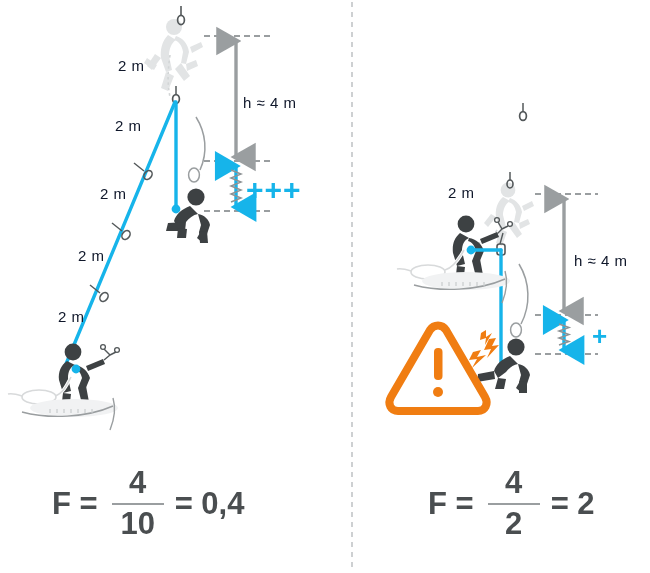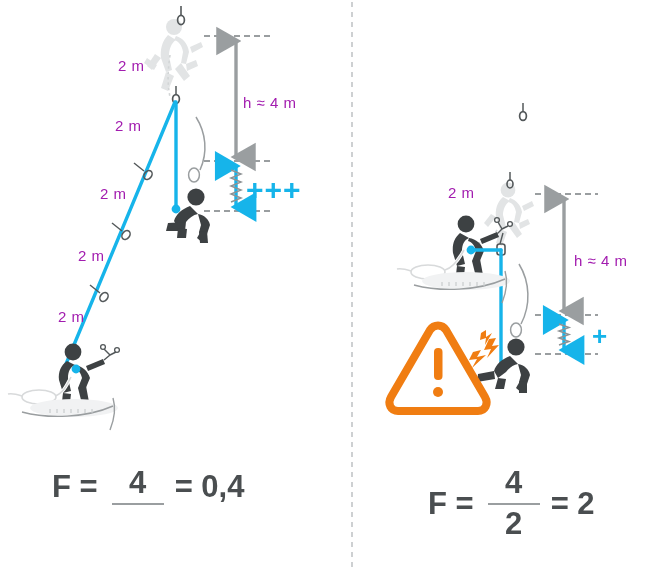--- a/index.html
+++ b/index.html
@@ -19,21 +19,21 @@
   }
   #stage svg.layer {
     position: absolute;
     left: 0;
     top: 0;
     width: 650px;
     height: 573px;
   }
   .lbl {
     position: absolute;
-    color: #a21caf;
+    color: #0f172a;
     font-size: 15px;
     letter-spacing: 0.5px;
     white-space: nowrap;
     font-family: "Liberation Sans", sans-serif;
   }
   .plus {
     position: absolute;
     color: #16b4ea;
     font-weight: bold;
     white-space: nowrap;
@@ -296,20 +296,21 @@
 
   <div class="lbl" style="left:243px; top:94px;">h ≈ 4 m</div>
 
   <div class="plus big" style="left:246px; top:173px;">+++</div>
 
   <div class="formula" style="left:52px; top:467px;">
     <span class="lead">F =</span>
     <span class="frac">
       <span class="num">4</span>
       <span class="bar"></span>
+      <span class="den">10</span>
     </span>
     <span class="tail">= 0,4</span>
   </div>
 
   <div class="lbl" style="left:448px; top:184px;">2 m</div>
 
   <div class="lbl" style="left:574px; top:252px;">h ≈ 4 m</div>
 
   <div class="plus small" style="left:592px; top:321px;">+</div>
 

